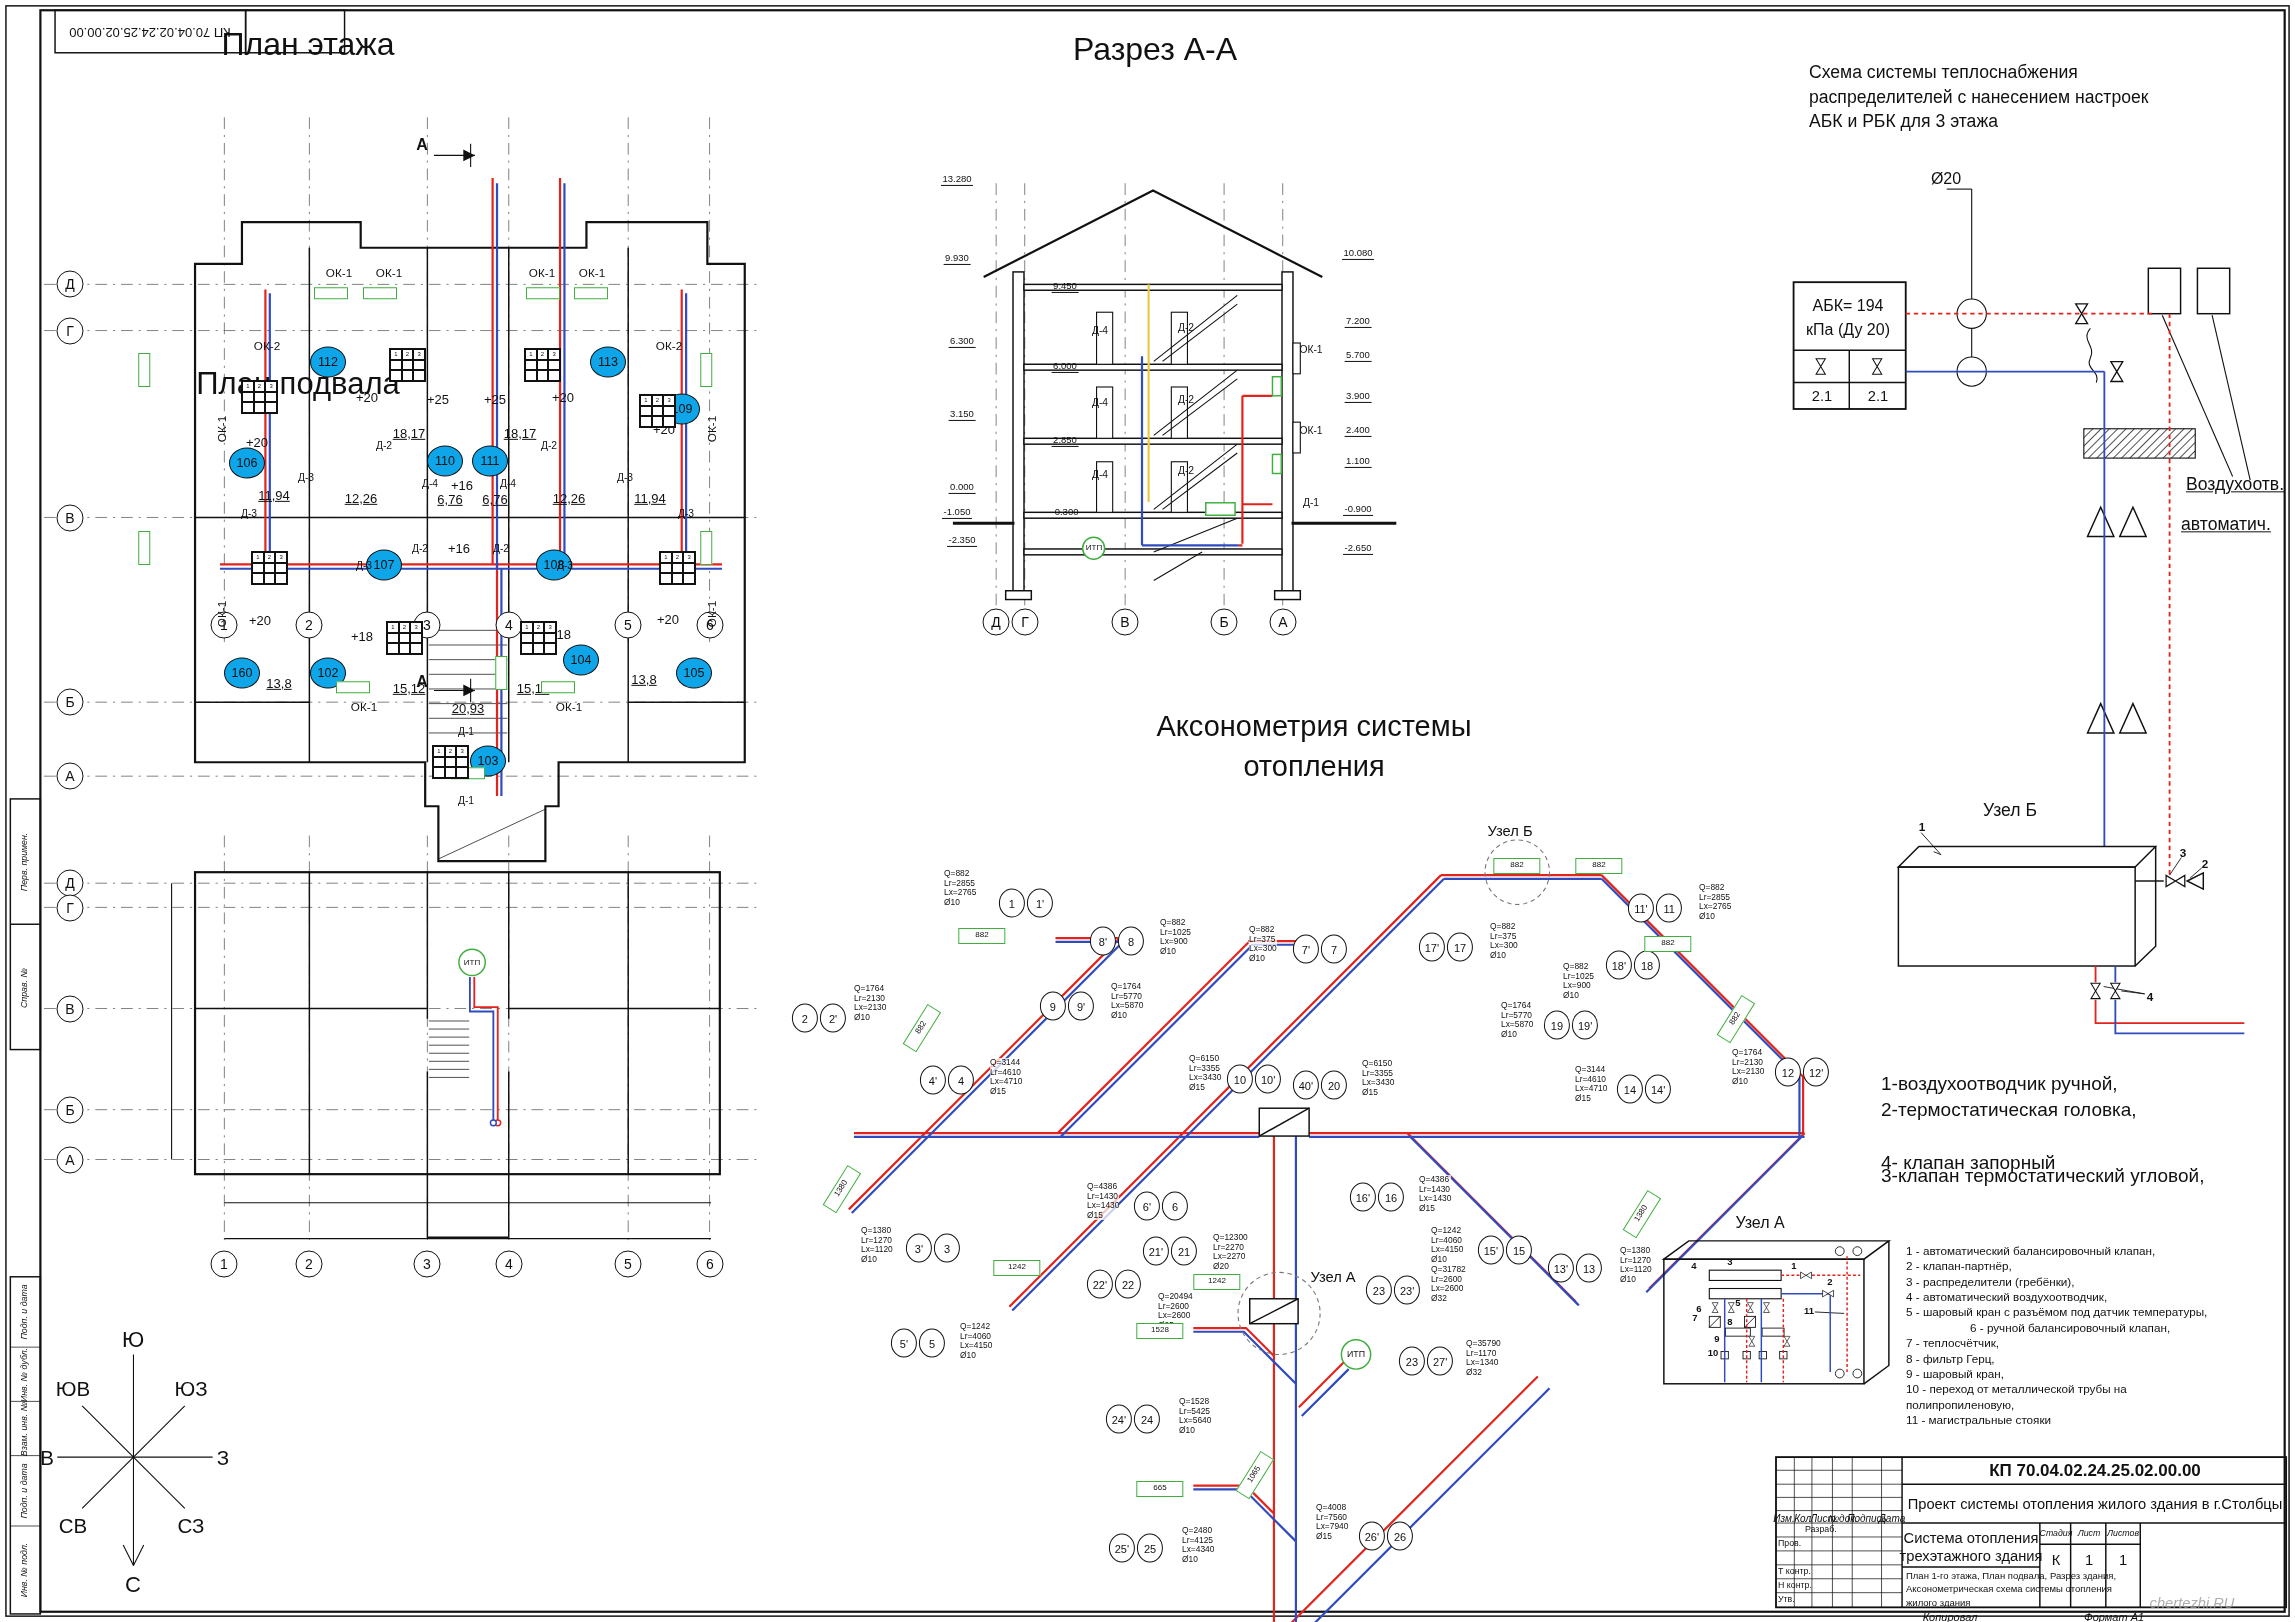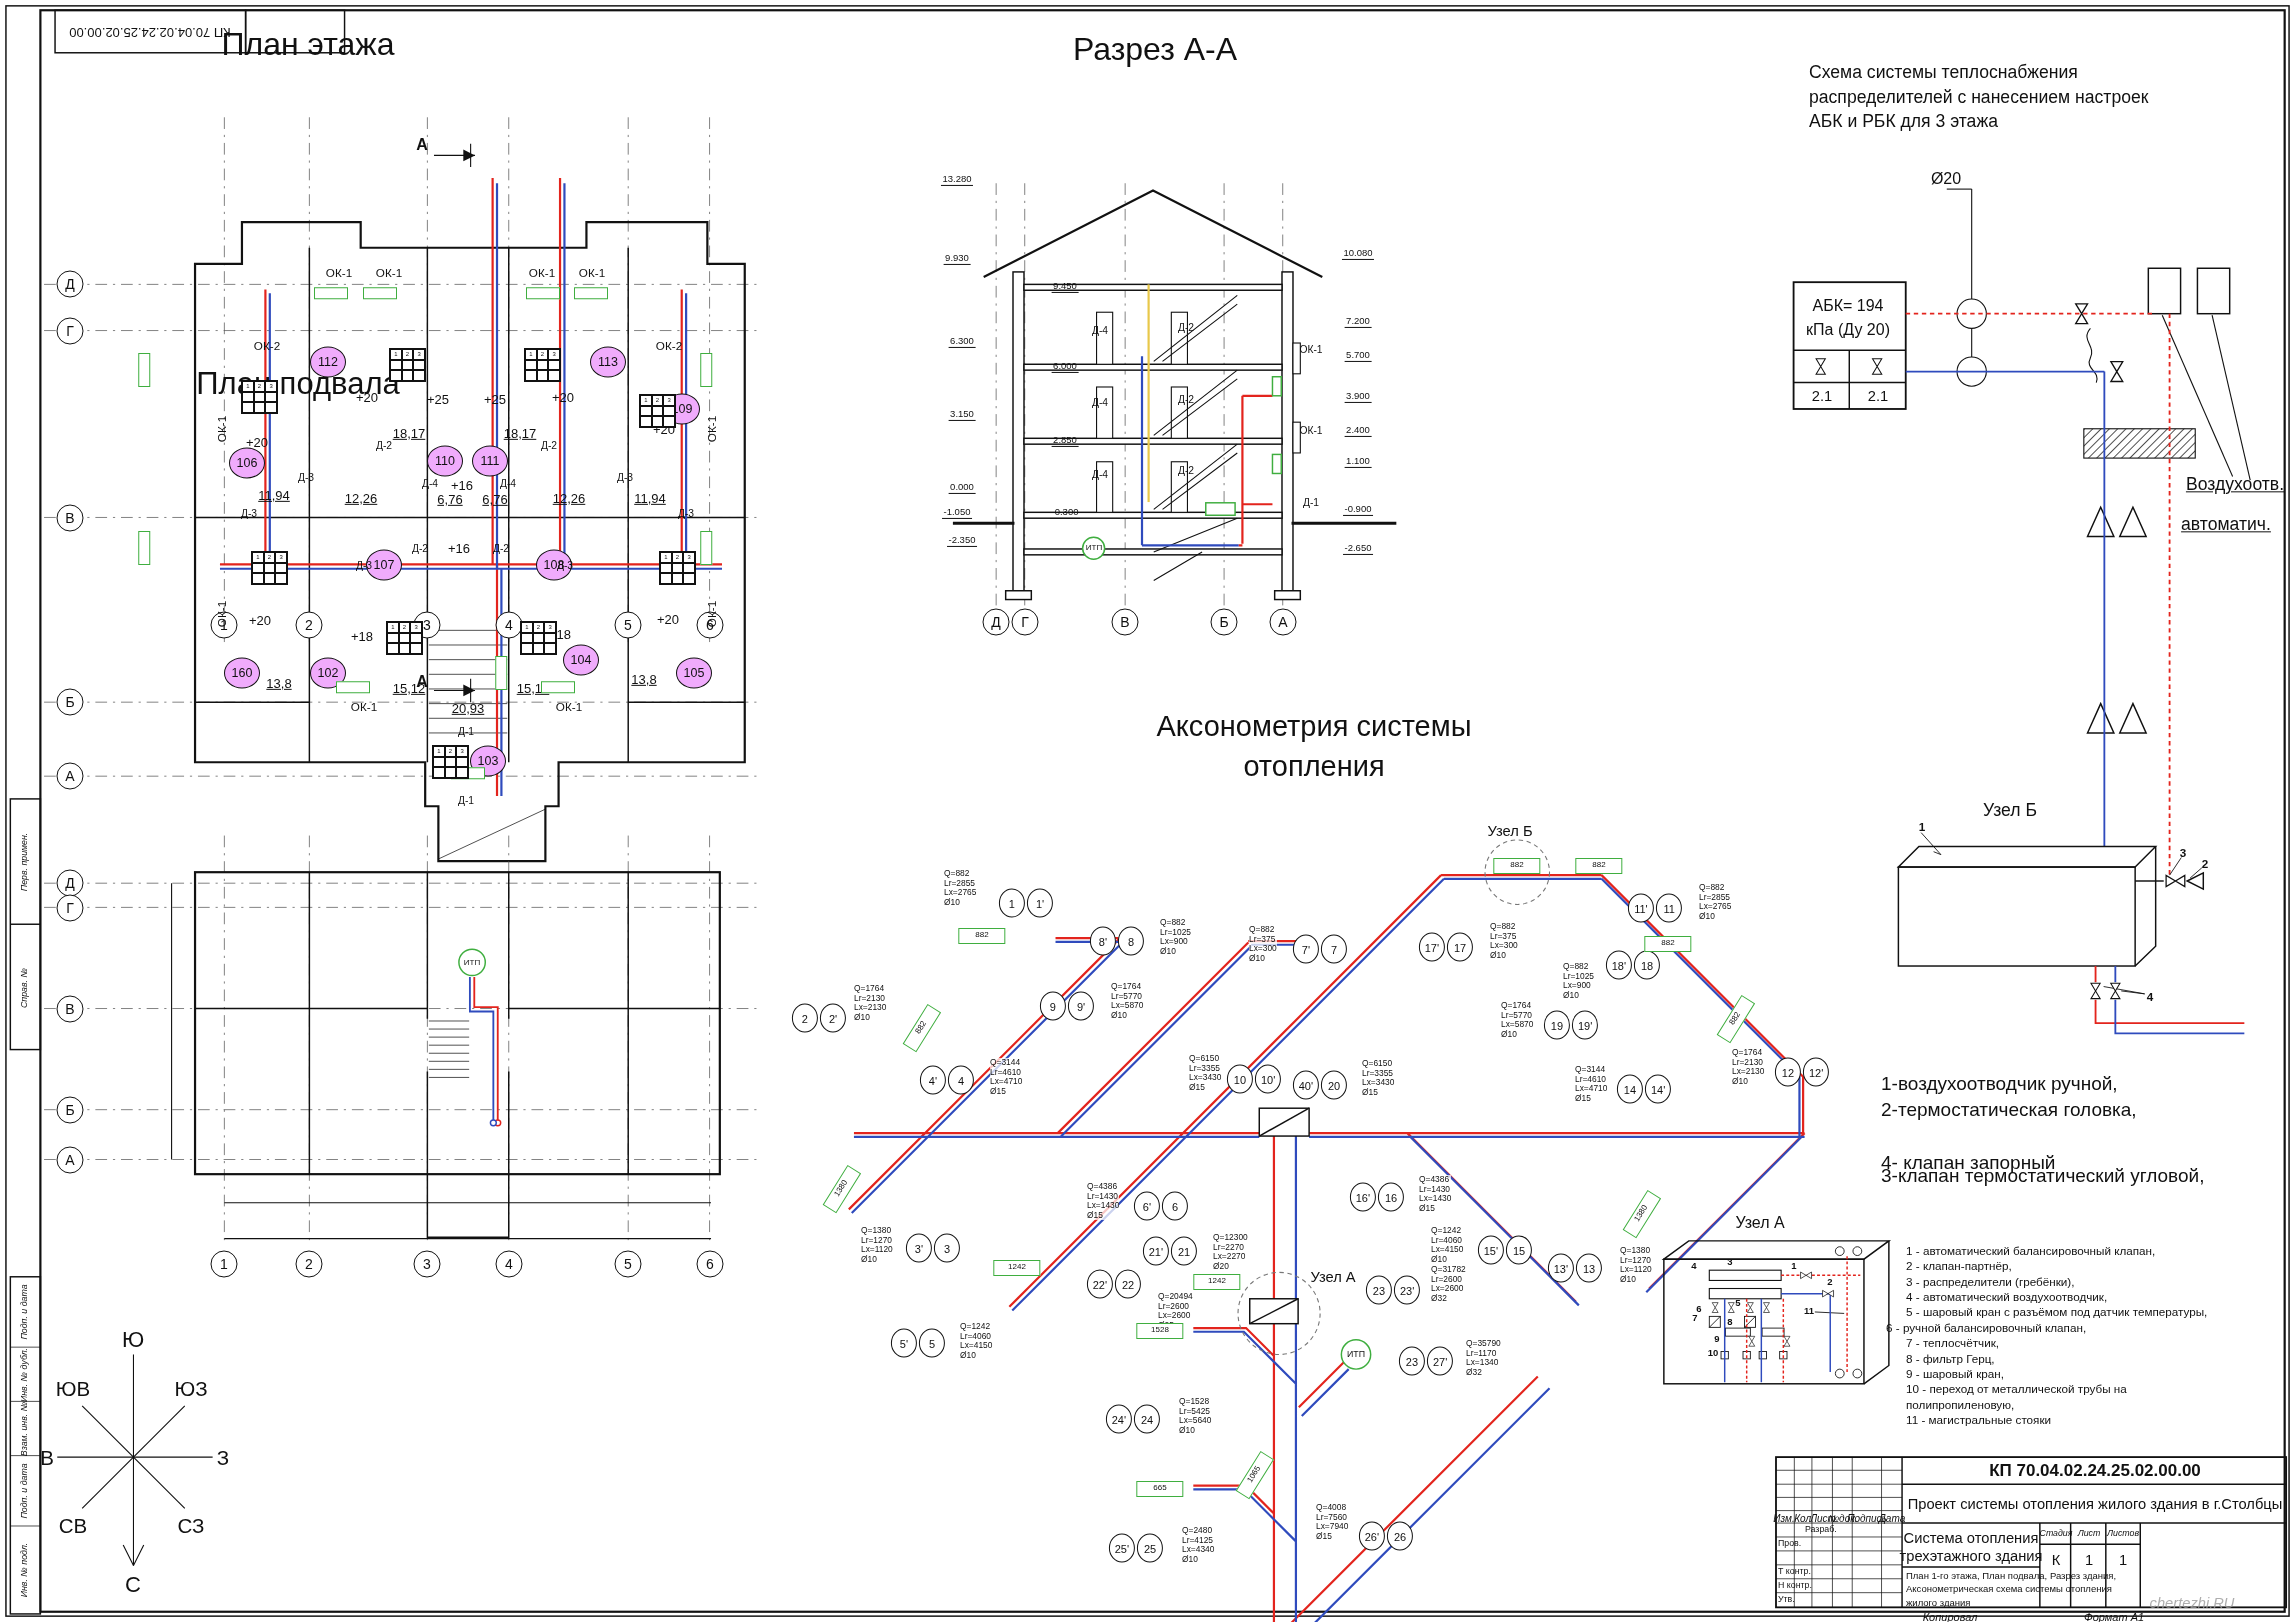--- a/index.html
+++ b/index.html
@@ -15,21 +15,21 @@
   .wm{color:#9a9a9a;opacity:.8;}
   .rot{transform:translate(-50%,-50%) rotate(-90deg);}
   .rot180{transform:translate(-50%,-50%) rotate(180deg);}
   .s10{font-size:10px}.s11{font-size:8px}.s12{font-size:8.8px}.s13{font-size:9.5px}
   .s14{font-size:10.3px}.s15{font-size:11px}.s16{font-size:11.7px}.s18{font-size:13px}
   .s20{font-size:14.7px}.s22{font-size:16px}.s23{font-size:17px}.s24{font-size:17.6px}
   .s26{font-size:19px}.s28{font-size:20.5px}.s30{font-size:22px}
   .s40{font-size:29px}.s42{font-size:31px}.s44{font-size:32px}
   .axb{width:25px;height:25px;border:1.5px solid #111;border-radius:50%;background:#fff;
        display:flex;align-items:center;justify-content:center;font-size:14px;}
-  .room{width:34px;height:29px;border:1.5px solid #111;border-radius:50%;background:#f0abfc;
+  .room{width:34px;height:29px;border:1.5px solid #111;border-radius:50%;background:#0ea5e9;
        display:flex;align-items:center;justify-content:center;font-size:12.5px;}
   .elev{font-size:9.5px;border-bottom:1.5px solid #111;padding:0 1.5px 0.7px 1.5px;}
   .node{position:absolute;transform:translate(-50%,-50%);display:flex;gap:2.2px;}
   .ncirc{width:24px;height:27px;border:1.5px solid #111;border-radius:50%;background:#fff;
        display:flex;align-items:center;justify-content:center;font-size:11px;}
   .ann{position:absolute;font-size:8.4px;line-height:9.5px;text-align:left;background:rgba(255,255,255,.75);}
   .tag{position:absolute;min-width:41px;height:14px;border:1.5px solid #3fae3f;background:#fff;
        font-size:8px;line-height:12.5px;text-align:center;transform:translate(-50%,-50%);padding:0 2.2px;}
   .tag.r{transform:translate(-50%,-50%) rotate(-58deg);}
   .ptag{position:absolute;width:32px;height:9.5px;border:1.1px solid #3fae3f;background:#fff;
@@ -908,21 +908,21 @@
       </div>
       <div class="t s26 la" style="left: 1881px; top: 1084px;">1-воздухоотводчик ручной,</div>
       <div class="t s26 la" style="left: 1881px; top: 1110px;">2-термостатическая головка,</div>
       <div class="t s26 la" style="left: 1881px; top: 1136px; margin-top: 40px;">3-клапан термостатический угловой,</div>
       <div class="t s26 la" style="left: 1881px; top: 1163px;">4- клапан запорный</div>
       <div class="t s16 la" style="left: 1906px; top: 1251px;">1 - автоматический балансировочный клапан,</div>
       <div class="t s16 la" style="left: 1906px; top: 1266px;">2 - клапан-партнёр,</div>
       <div class="t s16 la" style="left: 1906px; top: 1282px;">3 - распределители (гребёнки),</div>
       <div class="t s16 la" style="left: 1906px; top: 1297px;">4 - автоматический воздухоотводчик,</div>
       <div class="t s16 la" style="left: 1906px; top: 1312px;">5 - шаровый кран с разъёмом под датчик температуры,</div>
-      <div class="t s16 la" style="left: 1886px; top: 1328px;">6 - ручной балансировочный клапан,</div>
+      <div class="t s16 la" style="left: 1970px; top: 1328px;">6 - ручной балансировочный клапан,</div>
       <div class="t s16 la" style="left: 1906px; top: 1343px;">7 - теплосчётчик,</div>
       <div class="t s16 la" style="left: 1906px; top: 1359px;">8 - фильтр Герц,</div>
       <div class="t s16 la" style="left: 1906px; top: 1374px;">9 - шаровый кран,</div>
       <div class="t s16 la" style="left: 1906px; top: 1389px;">10 - переход от металлической трубы на</div>
       <div class="t s16 la" style="left: 1906px; top: 1405px;">полипропиленовую,</div>
       <div class="t s16 la" style="left: 1906px; top: 1420px;">11 - магистральные стояки</div>
     </div>
 </div>
 
 

